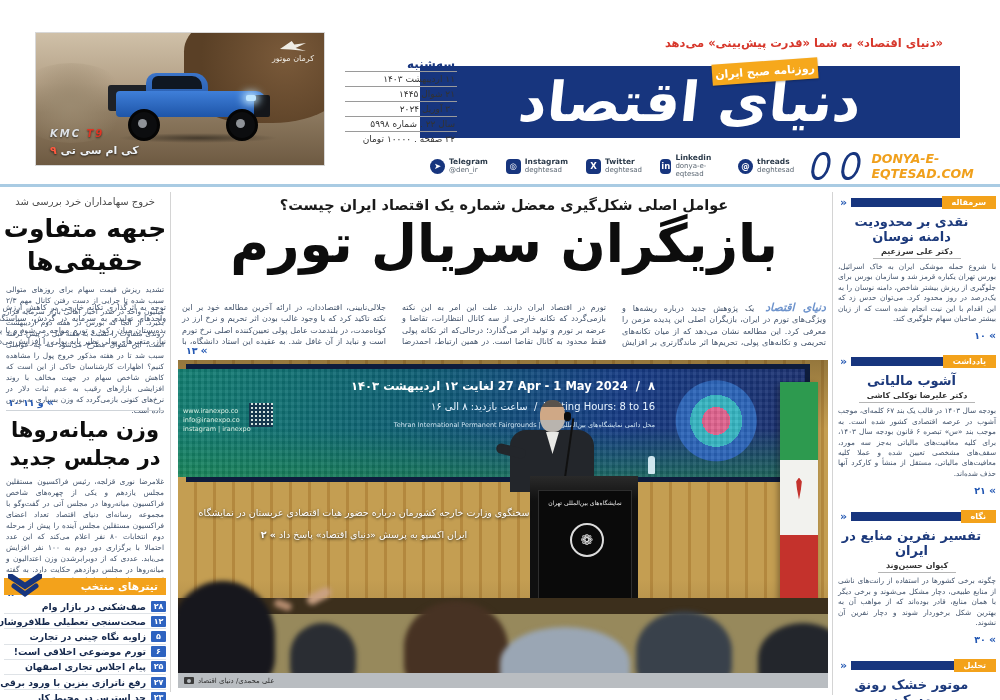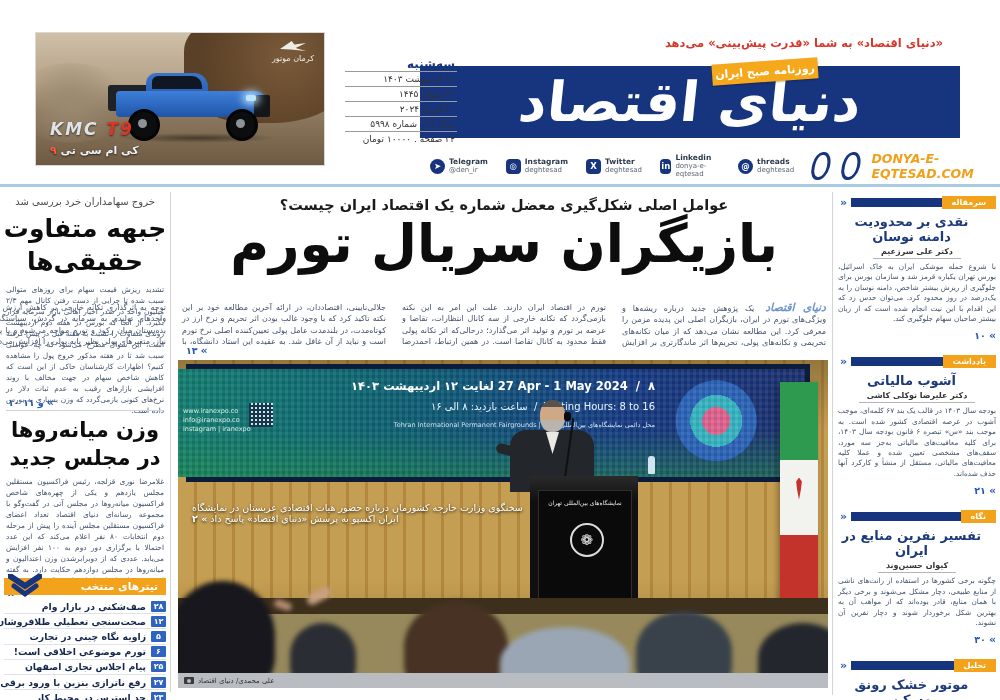--- a/index.html
+++ b/index.html
@@ -21,21 +21,21 @@
   .truck-bed{position:absolute;left:0;top:14px;width:60px;height:26px;background:#1f2227;border-radius:3px;}
   .truck-body{position:absolute;left:8px;top:20px;width:150px;height:26px;background:linear-gradient(180deg,#3f7fd9,#1e55a8);border-radius:4px 10px 4px 4px;}
   .truck-cab{position:absolute;left:38px;top:2px;width:62px;height:24px;background:linear-gradient(180deg,#3b74c9,#2a5fb0);border-radius:10px 14px 0 0;}
   .truck-glass{position:absolute;left:44px;top:5px;width:50px;height:13px;background:#0f1722;border-radius:6px 10px 0 0;}
   .truck-grille{position:absolute;left:146px;top:24px;width:16px;height:22px;background:#14161a;border-radius:2px;}
   .truck-light{position:absolute;left:138px;top:24px;width:10px;height:6px;background:#bfe6ff;border-radius:2px;box-shadow:0 0 8px 3px #bfe6ff;}
   .wheel{position:absolute;top:38px;width:26px;height:26px;background:#0c0d0f;border-radius:50%;border:3px solid #050505;}
   .wheel .hub{position:absolute;left:7px;top:7px;width:9px;height:9px;background:#8f9398;border-radius:50%;}
   .wheel.w1{left:20px;} .wheel.w2{left:118px;}
   .truck-shadow{position:absolute;left:10px;top:62px;width:160px;height:10px;background:radial-gradient(ellipse,rgba(0,0,0,.45),rgba(0,0,0,0) 70%);}
-  .ad-logo{left:14px;bottom:26px;color:#dfe3e8;font-weight:bold;font-size:17px;letter-spacing:2px;
+  .ad-logo{left:14px;bottom:26px;color:#dfe3e8;font-weight:bold;font-size:10px;letter-spacing:2px;
       font-style:italic;text-shadow:0 1px 2px rgba(0,0,0,.6);direction:ltr;}
   .ad-logo .red{color:#e03424;}
   .ad-logo-fa{left:14px;bottom:8px;color:#eef2f6;font-weight:bold;font-size:11px;text-shadow:0 1px 2px rgba(0,0,0,.7);}
   .ad-logo-fa .red{color:#ff5a40;}
   .ad-maker{right:10px;top:8px;color:#f0ede6;font-size:8px;text-align:center;line-height:11px;}
   .ad-bird{width:26px;height:10px;margin:0 auto 2px auto;background:#efece4;
       clip-path:polygon(0 80%,45% 0,55% 35%,100% 20%,60% 70%,100% 100%,40% 85%);}
 
   
   .m-slogan{right:57px;top:36px;color:#d7372b;font-weight:bold;font-size:11.5px;}
@@ -117,21 +117,21 @@
   .mic-tip{position:absolute;left:386px;top:52px;width:7px;height:9px;background:#0c0c0c;border-radius:3px;}
   .podium{position:absolute;left:352px;top:116px;width:108px;height:140px;background:linear-gradient(180deg,#2a2a2a,#101010 18%);}
   .podium-panel{position:absolute;left:8px;top:14px;width:92px;height:108px;background:#0a0a0a;border:1px solid #2e2e2e;}
   .podium-txt{position:absolute;left:0;top:8px;width:100%;text-align:center;color:#e8e8e8;font-size:6px;}
   .podium-logo{position:absolute;left:31px;top:32px;width:30px;height:30px;border-radius:50%;border:2px solid #dcdcdc;
       color:#f0f0f0;font-size:15px;line-height:30px;text-align:center;}
   .bottle{position:absolute;left:470px;top:96px;width:7px;height:18px;background:#cfe6ef;border-radius:3px 3px 1px 1px;}
 
   .cap-title{position:absolute;right:300px;top:108px;width:330px;text-align:left;color:#fff;font-weight:bold;font-size:24px;
       text-shadow:0 2px 4px rgba(0,0,0,.85),0 0 10px rgba(0,0,0,.5);}
-  .cap-wrap{position:absolute;left:14px;top:142px;width:344px;text-align:left;color:#fff;font-size:9.5px;line-height:11px;
+  .cap-wrap{position:absolute;left:14px;top:142px;width:344px;text-align:center;color:#fff;font-size:9.5px;line-height:22px;
       text-shadow:0 1px 3px rgba(0,0,0,.9);}
   .cap-page{color:#fff;font-weight:bold;direction:ltr;unicode-bidi:embed;}
 
   .crowd{position:absolute;left:0;bottom:0;width:650px;height:110px;filter:blur(2.5px);}
   .blob{position:absolute;border-radius:50% 50% 30% 30%;}
   .b1{left:-8px;bottom:-18px;width:105px;height:110px;background:#17171d;}
   .b2{left:112px;bottom:-14px;width:66px;height:64px;background:#2a2d33;}
   .b3{left:226px;bottom:-20px;width:104px;height:92px;background:#473223;}
   .b4{left:322px;bottom:-26px;width:130px;height:72px;background:#9aa6b4;}
   .b5{left:458px;bottom:-18px;width:96px;height:80px;background:#39414b;}

